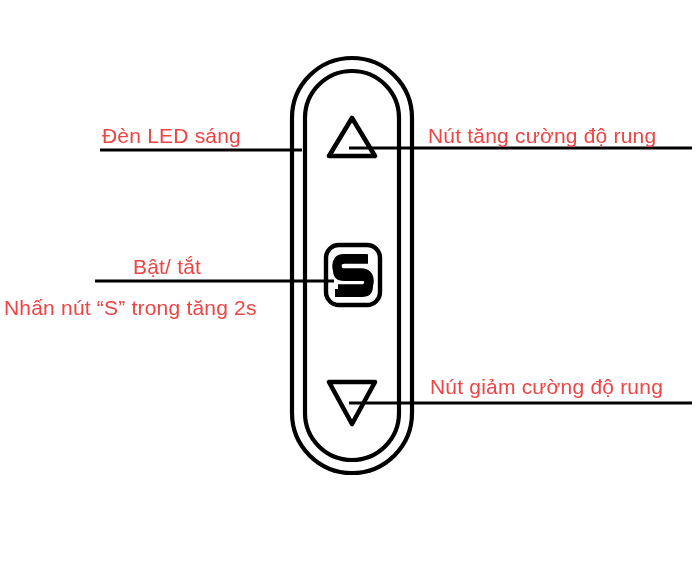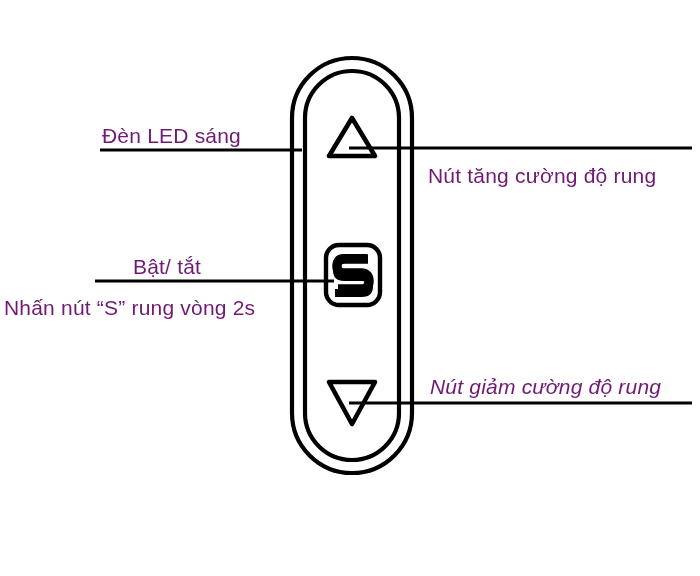--- a/index.html
+++ b/index.html
@@ -17,32 +17,32 @@
   }
   #diagram-svg {
     position: absolute;
     left: 0;
     top: 0;
     width: 700px;
     height: 576px;
   }
   .anno {
     position: absolute;
-    color: #701a75;
+    color: #ef4444;
     font-family: "Liberation Sans", sans-serif;
     font-size: 21px;
     line-height: 1.1;
     white-space: nowrap;
     letter-spacing: 0.2px;
   }
   #label-led        { left: 102px; top: 124px; }
-  #label-increase   { left: 428px; top: 124px; margin-top: 40px; }
+  #label-increase   { left: 428px; top: 124px; }
   #label-onoff      { left: 97px;  top: 255px; margin-left: 36px; }
   #label-onoff-sub  { left: 4px;   top: 296px; }
-  #label-decrease   { left: 430px; top: 375px; font-style: italic; }
+  #label-decrease   { left: 430px; top: 375px; }
 </style>
 </head>
 <body>
 
 <div id="canvas">
 
   <svg id="diagram-svg" viewBox="0 0 700 576" xmlns="http://www.w3.org/2000/svg">
 
     <g stroke="#000000" stroke-width="3.2" stroke-linecap="butt">
       <line x1="100" y1="150" x2="302" y2="150"></line>
@@ -98,17 +98,17 @@
     </g>
 
   </svg>
 
   <div class="anno" id="label-led">Đèn LED sáng</div>
 
   <div class="anno" id="label-increase">Nút tăng cường độ rung</div>
 
   <div class="anno" id="label-onoff">Bật/ tắt</div>
 
-  <div class="anno" id="label-onoff-sub">Nhấn nút “S” rung vòng 2s</div>
+  <div class="anno" id="label-onoff-sub">Nhấn nút “S” trong tăng 2s</div>
 
   <div class="anno" id="label-decrease">Nút giảm cường độ rung</div>
 
 </div>
 
 </body></html>

